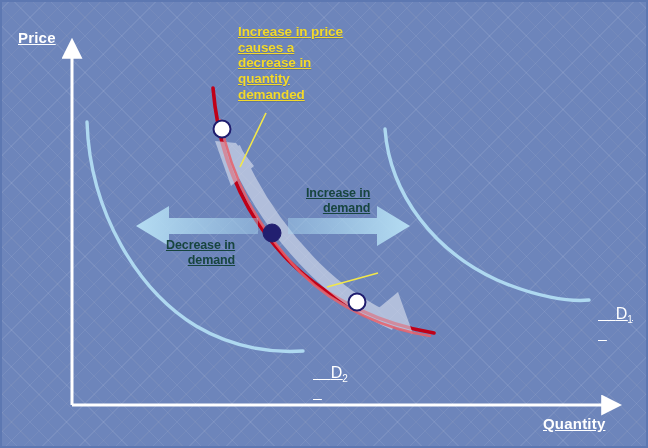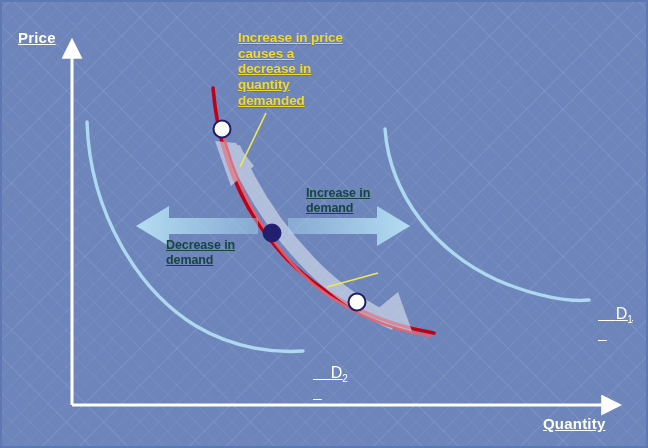--- a/index.html
+++ b/index.html
@@ -36,21 +36,21 @@
     color:#ffffff;font-size:15px;font-weight:600;
     letter-spacing:.2px;
   }
   .callout{
     color:#f2d92c;font-size:13.5px;font-weight:bold;
     letter-spacing:-.1px;
     text-shadow:0 1px 0 rgba(40,40,10,.18);
   }
   .shift{
     color:#17453f;font-size:12.5px;font-weight:bold;
-    text-align:left;letter-spacing:-.1px;
+    text-align:right;letter-spacing:-.1px;
   }
   .curve-label{
     color:#ffffff;font-size:16px;font-weight:normal;
   }
   .curve-label sub{font-size:10px;}
 </style>
 </head>
 <body>
 
 <div id="stage">
@@ -103,21 +103,21 @@
 
     <circle cx="222" cy="129" r="8.5" fill="#ffffff" stroke="#1e1c6e" stroke-width="2"></circle>
     <circle cx="272" cy="233" r="9" fill="#221f70" stroke="#221f70" stroke-width="1"></circle>
     <circle cx="357" cy="302" r="8.5" fill="#ffffff" stroke="#1e1c6e" stroke-width="2"></circle>
   </svg>
 
   <div class="lbl axis-label" style="left:18px;top:29px;">Price</div>
 
   <div class="lbl axis-label" style="left:543px;top:415px;">Quantity</div>
 
-  <div class="lbl callout" style="left:238px;top:30px;">Increase in price
+  <div class="lbl callout" style="left:238px;top:24px;">Increase in price
 causes a
 decrease in
 quantity
 demanded</div>
 
 
   <div class="lbl shift" style="left:306px;top:186px;">Increase in
 demand</div>
 
   <div class="lbl shift" style="left:166px;top:238px;">Decrease in

